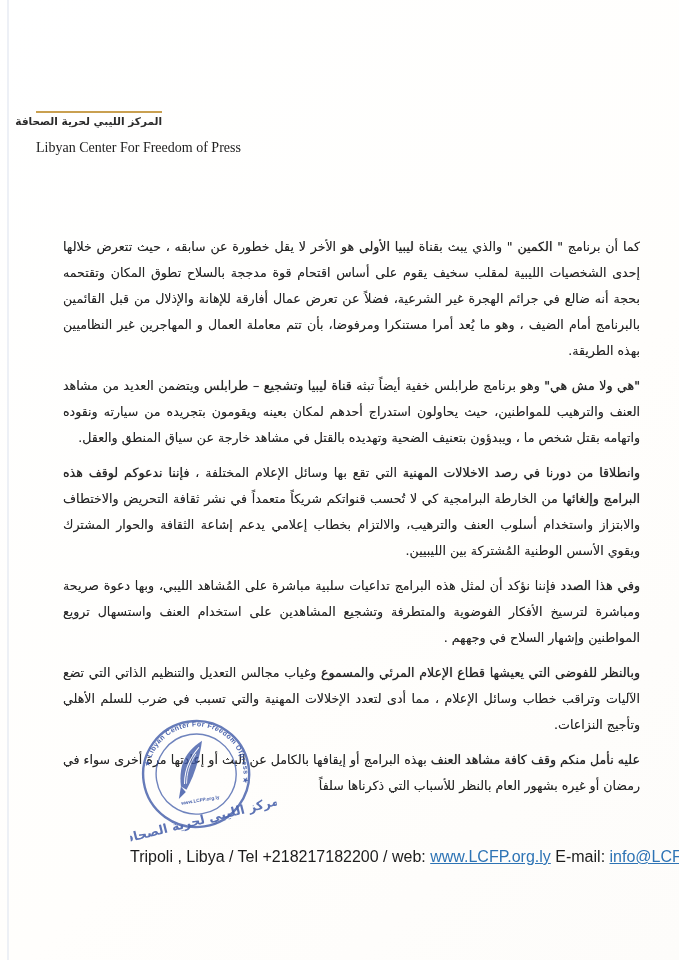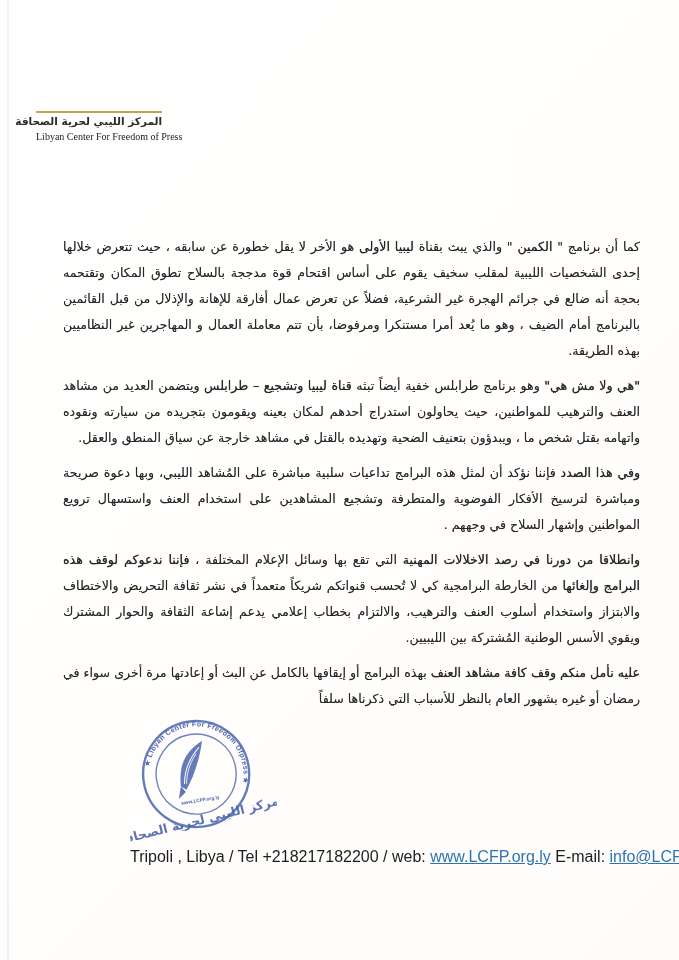--- a/index.html
+++ b/index.html
@@ -26,21 +26,21 @@
     text-shadow:0 0 .5px #a8873b;
   }
   .logo-icon{margin-left:1px;margin-top:-6px;}
   .gold-rule{height:2px;background:#c9a050;margin:1px 0 2px 0;width:126px;}
   .logo-ar{
     direction:rtl;text-align:center;width:126px;
     font-size:10.5px;font-weight:bold;color:#2b2b2b;white-space:nowrap;
   }
   .logo-en{
     font-family:"Liberation Serif",serif;text-align:center;width:132px;
-    font-size:10px;color:#222;white-space:nowrap;margin-top:4px;
+    font-size:14px;color:#222;white-space:nowrap;margin-top:13px;
   }
   
   .letter{
     position:absolute;top:234px;right:39px;width:577px;
     direction:rtl;text-align:justify;
     font-size:12.6px;line-height:26px;color:#262626;
     text-shadow:0 0 .4px rgba(40,40,40,.45);
   }
   .letter p{margin:0 0 9px 0;padding:0;}
   .letter b{font-weight:normal;text-shadow:0 0 .7px rgba(30,30,30,.8);}
@@ -73,22 +73,23 @@
 
   <div class="logo">
     <div class="gold-rule"></div>
     <div class="logo-ar">المركز الليبي لحرية الصحافة</div>
     <div class="logo-en">Libyan Center For Freedom of Press</div>
   </div>
 
   <div class="letter">
     <p><span>كما أن برنامج " </span><b>الكمين</b><span> " والذي يبث بقناة </span><b>ليبيا الأولى</b><span> هو الأخر لا يقل خطورة عن سابقه ، حيث تتعرض خلالها إحدى الشخصيات الليبية لمقلب سخيف يقوم على أساس اقتحام قوة مدججة بالسلاح تطوق المكان وتقتحمه بحجة أنه ضالع في جرائم الهجرة غير الشرعية، فضلاً عن تعرض عمال أفارقة للإهانة والإذلال من قبل القائمين بالبرنامج أمام الضيف ، وهو ما يُعد أمرا مستنكرا ومرفوضا، بأن تتم معاملة العمال و المهاجرين غير النظاميين بهذه الطريقة.</span></p>
     <p><b>"هي ولا مش هي"</b><span> وهو برنامج طرابلس خفية أيضاً تبثه </span><b>قناة ليبيا وتشجيع – طرابلس</b><span> ويتضمن العديد من مشاهد العنف والترهيب للمواطنين، حيث يحاولون استدراج أحدهم لمكان بعينه ويقومون بتجريده من سيارته ونقوده واتهامه بقتل شخص ما ، ويبدؤون بتعنيف الضحية وتهديده بالقتل في مشاهد خارجة عن سياق المنطق والعقل.</span></p>
+    <p><b>وانطلاقا من دورنا في رصد الاخلالات المهنية</b><span> التي تقع بها وسائل الإعلام المختلفة ، </span><b>فإننا ندعوكم لوقف هذه البرامج وإلغائها</b><span> من الخارطة البرامجية كي لا تُحسب قنواتكم شريكاً متعمداً في نشر ثقافة التحريض والاختطاف والابتزاز واستخدام أسلوب العنف والترهيب، والالتزام بخطاب إعلامي يدعم إشاعة الثقافة والحوار المشترك ويقوي الأسس الوطنية المُشتركة بين الليبيين.</span></p>
     <p><b>وفي هذا الصدد</b><span> فإننا نؤكد أن لمثل هذه البرامج تداعيات سلبية مباشرة على المُشاهد الليبي، وبها دعوة صريحة ومباشرة لترسيخ الأفكار الفوضوية والمتطرفة وتشجيع المشاهدين على استخدام العنف واستسهال ترويع المواطنين وإشهار السلاح في وجههم .</span></p>
-    <p><b>وانطلاقا من دورنا في رصد الاخلالات المهنية</b><span> التي تقع بها وسائل الإعلام المختلفة ، </span><b>فإننا ندعوكم لوقف هذه البرامج وإلغائها</b><span> من الخارطة البرامجية كي لا تُحسب قنواتكم شريكاً متعمداً في نشر ثقافة التحريض والاختطاف والابتزاز واستخدام أسلوب العنف والترهيب، والالتزام بخطاب إعلامي يدعم إشاعة الثقافة والحوار المشترك ويقوي الأسس الوطنية المُشتركة بين الليبيين.</span></p>
+    <p><b>وبالنظر للفوضى التي يعيشها قطاع الإعلام المرئي والمسموع</b><span> وغياب مجالس التعديل والتنظيم الذاتي التي تضع الآليات وتراقب خطاب وسائل الإعلام ، مما أدى لتعدد الإخلالات المهنية والتي تسبب في ضرب للسلم الأهلي وتأجيج النزاعات.</span></p>
     <p><b>عليه نأمل منكم وقف كافة مشاهد العنف</b><span> بهذه البرامج أو إيقافها بالكامل عن البث أو إعادتها مرة أخرى سواء في رمضان أو غيره بشهور العام بالنظر للأسباب التي ذكرناها سلفاً</span></p>
   </div>
 
 
   <div class="stamp">
     <svg width="150" height="135" viewBox="0 0 150 135">
       <defs>
         <path id="arcTop" d="M 30,77 A 47.5,47.5 0 1 1 120,77" fill="none"></path>
       </defs>
       <circle cx="75" cy="62" r="53" fill="none" stroke="#3c57a6" stroke-width="2.4" opacity="0.85"></circle>

